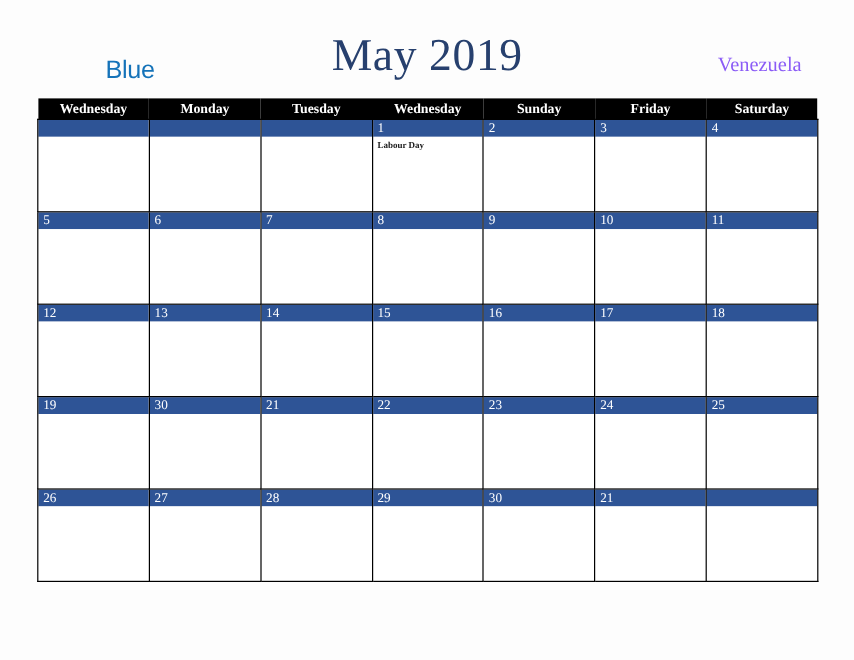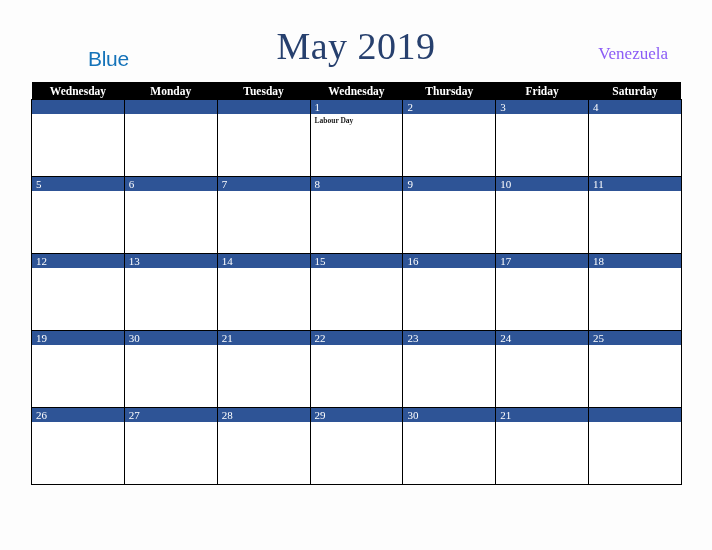--- a/index.html
+++ b/index.html
@@ -158,21 +158,21 @@
 </div>
 
 <div class="cal-wrap">
   <table class="calendar">
     <thead>
       <tr>
         <th>Wednesday</th>
         <th>Monday</th>
         <th>Tuesday</th>
         <th>Wednesday</th>
-        <th>Thursday</th>
+        <th>Sunday</th>
         <th>Friday</th>
         <th>Saturday</th>
       </tr>
     </thead>
     <tbody id="cal-body">
         <tr>
           <td>
             <div class="daynum">&nbsp;</div>
             <div class="daybody">
               <div class="event"></div>

